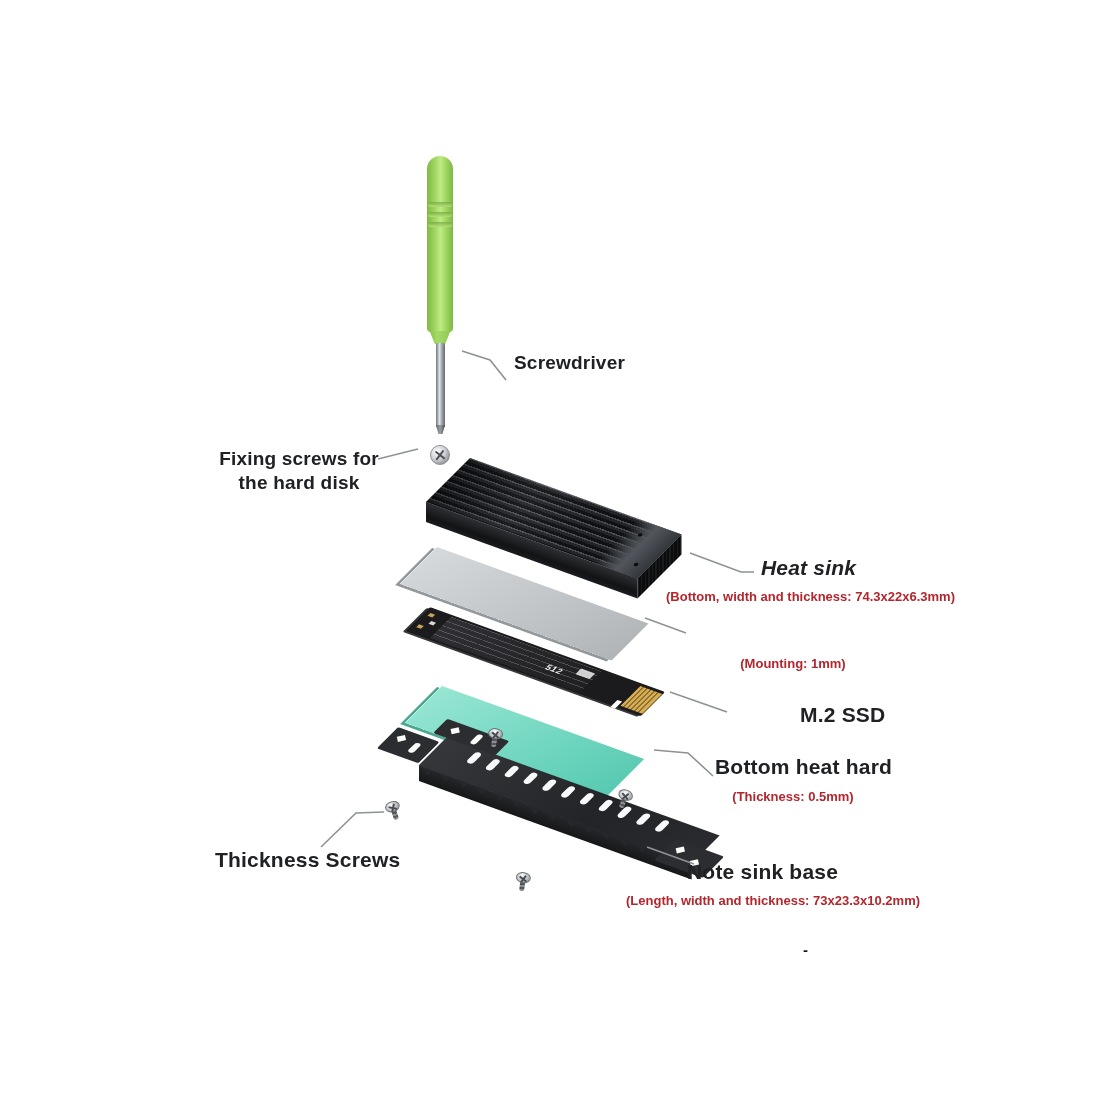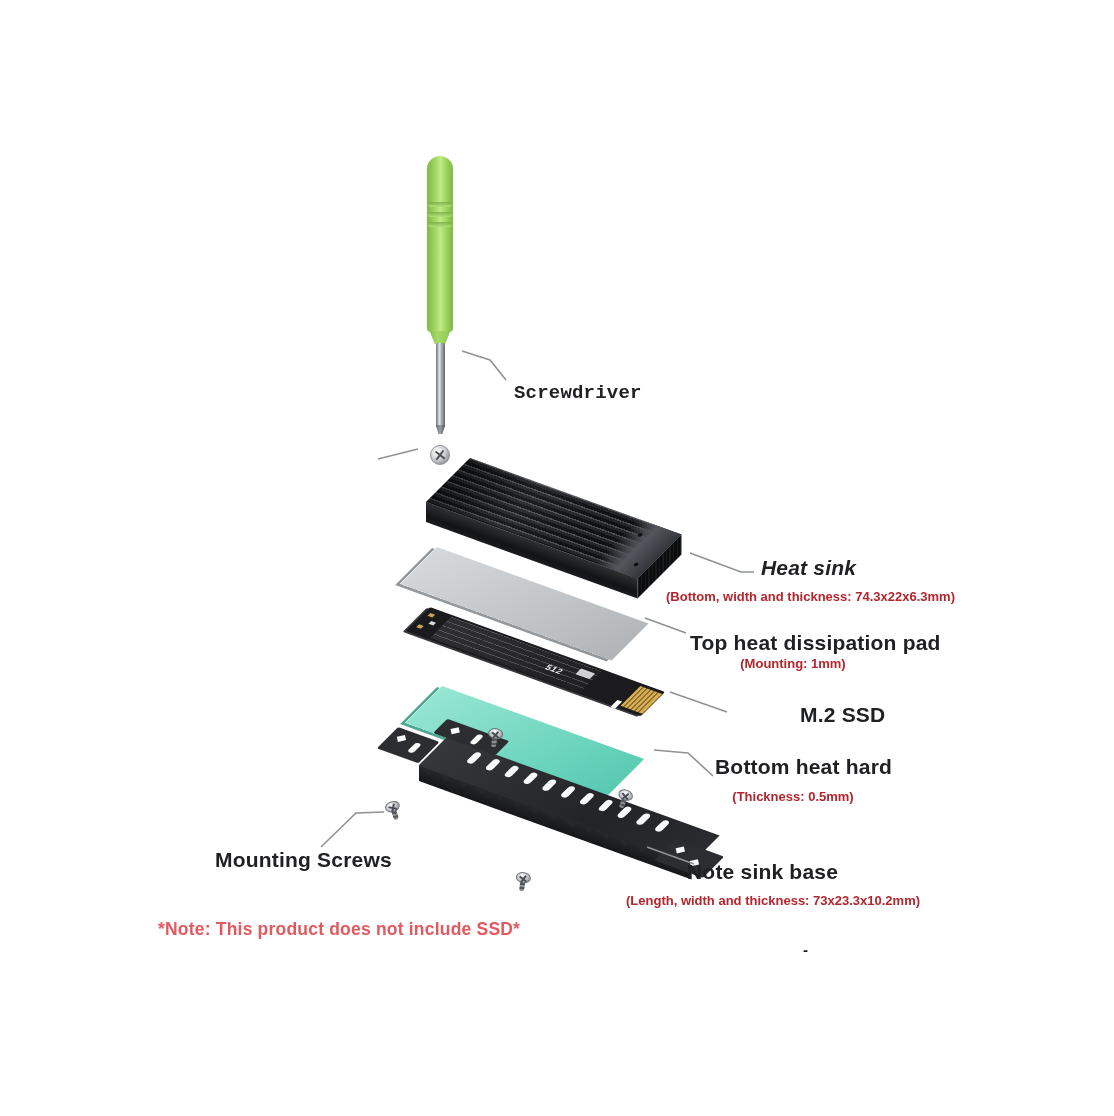--- a/index.html
+++ b/index.html
@@ -223,35 +223,37 @@
     <polyline points="462,351 490,360 506,380" fill="none" stroke="#8f9295" stroke-width="1.6"></polyline>
     <polyline points="378,459 418,449" fill="none" stroke="#8f9295" stroke-width="1.6"></polyline>
     <polyline points="690,553 741,572 754,572" fill="none" stroke="#8f9295" stroke-width="1.6"></polyline>
     <polyline points="645,618 686,633" fill="none" stroke="#8f9295" stroke-width="1.6"></polyline>
     <polyline points="670,692 727,712" fill="none" stroke="#8f9295" stroke-width="1.6"></polyline>
     <polyline points="654,750 688,753 713,776" fill="none" stroke="#8f9295" stroke-width="1.6"></polyline>
     <polyline points="647,847 694,864" fill="none" stroke="#8f9295" stroke-width="1.6"></polyline>
     <polyline points="321,847 356,813 384,812" fill="none" stroke="#8f9295" stroke-width="1.6"></polyline>
   </svg>
 
-  <div class="lbl lbl-sm" style="left:514px;top:382px;font-family:Liberation Mono, monospace;">Screwdriver</div>
-
+  <div class="lbl lbl-sm" style="left:514px;top:352px;">Screwdriver</div>
+
+  <div class="fixing">
+    <div class="lbl lbl-sm" style="position:static;">Fixing screws for</div>
+    <div class="lbl lbl-sm" style="position:static;">the hard disk</div>
+  </div>
 
   <div class="lbl" style="left:761px;top:556px;font-style:italic;">Heat sink</div>
   <div class="dim" style="left:663px;top:589px;width:295px;">(Bottom, width and thickness: 74.3x22x6.3mm)</div>
 
-  <div class="lbl" style="left:690px;top:631px;">Top heat dissipation pad</div>
   <div class="dim" style="left:712px;top:656px;width:162px;">(Mounting: 1mm)</div>
 
   <div class="lbl" style="left:756px;top:703px;margin-left:44px;">M.2 SSD</div>
 
   <div class="lbl" style="left:715px;top:755px;">Bottom heat hard</div>
   <div class="dim" style="left:710px;top:789px;width:166px;">(Thickness: 0.5mm)</div>
 
   <div class="lbl" style="left:687px;top:860px;">Note sink base</div>
   <div class="dim" style="left:610px;top:893px;width:292px;margin-left:16px;">(Length, width and thickness: 73x23.3x10.2mm)</div>
 
-  <div class="lbl" style="left:215px;top:848px;">Mounting Screws</div>
-
-  <div class="note" style="left:158px;top:919px;">*Note: This product does not include SSD*</div>
+  <div class="lbl" style="left:215px;top:848px;">Thickness Screws</div>
+
 
   <span class="dash">-</span>
 </div>
 
 </body></html>

